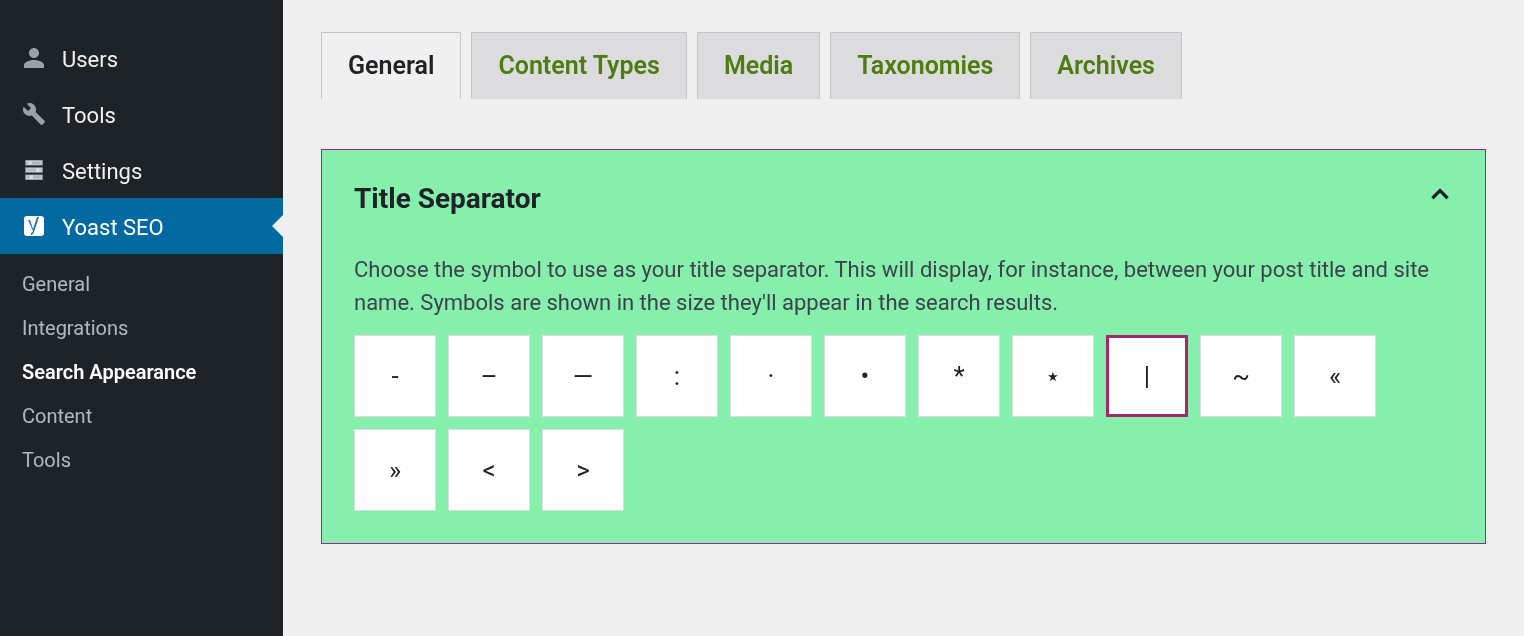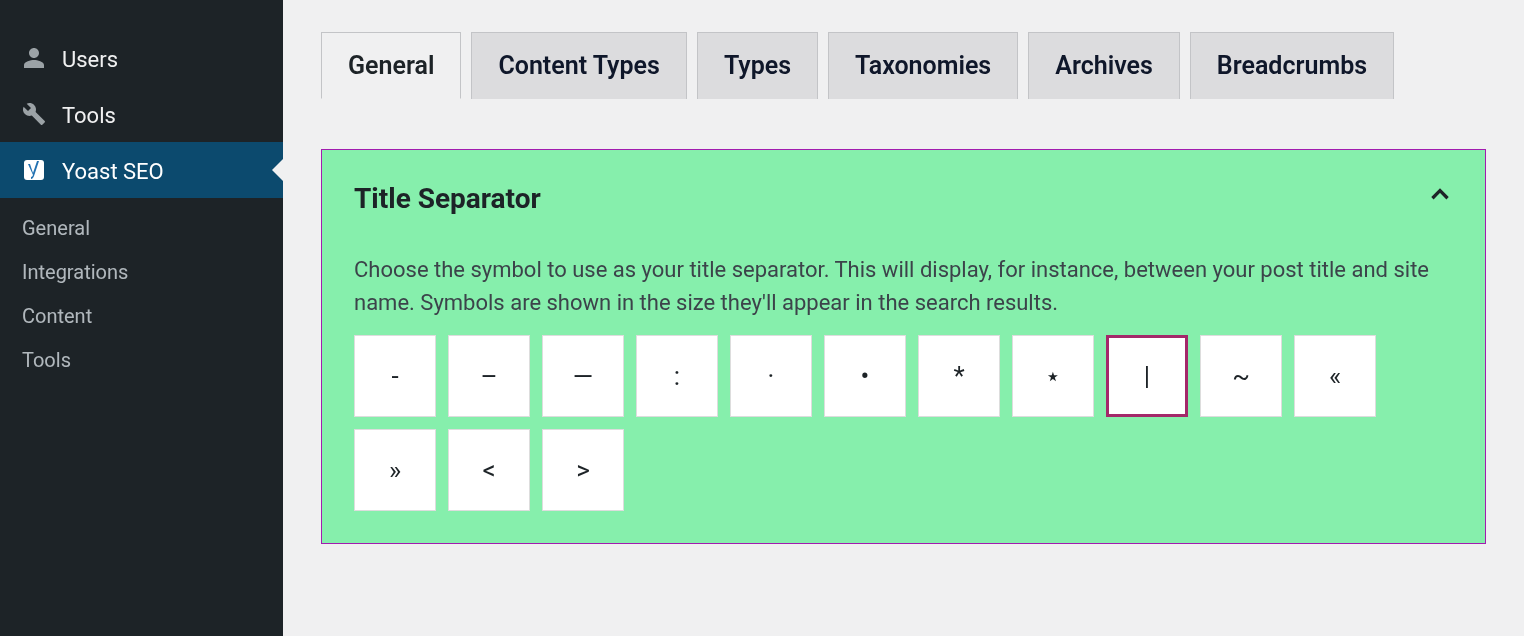--- a/index.html
+++ b/index.html
@@ -25,21 +25,21 @@
     .sidebar-item {
       display: flex;
       align-items: flex-end;
       padding: 14px 20px;
       color: #f0f0f1;
       font-size: 22px;
       cursor: pointer;
       position: relative;
     }
     .sidebar-item.active {
-      background: #0c4a6e;
+      background: #0369a1;
       color: #fff;
     }
     .sidebar-item.active::after {
       content: '';
       position: absolute;
       right: -1px;
       top: 50%;
       transform: translateY(-50%);
       width: 0;
       height: 0;
@@ -79,21 +79,21 @@
     }
     .tabs {
       display: flex;
       gap: 10px;
       margin-bottom: 50px;
     }
     .tab {
       padding: 18px 26px;
       background: #dcdcde;
       border: 1px solid #c3c4c7;
-      color: #0f172a;
+      color: #4d7c0f;
       font-size: 25px;
       font-weight: 600;
       cursor: pointer;
       border-bottom: none;
     }
     .tab.active {
       background: #f0f0f1;
       border-bottom: 1px solid #f0f0f1;
       color: #1d2327;
       position: relative;
@@ -161,45 +161,56 @@
     <span>Users</span>
   </div>
   <div class="sidebar-item">
     <span class="icon">
       <svg width="24" height="24" viewBox="0 0 24 24" fill="currentColor">
           <path d="M22.7 19l-9.1-9.1c.9-2.3.4-5-1.5-6.9-2-2-5-2.4-7.4-1.3L9 6 6 9 1.6 4.7C.4 7.1.9 10.1 2.9 12.1c1.9 1.9 4.6 2.4 6.9 1.5l9.1 9.1c.4.4 1 .4 1.4 0l2.3-2.3c.5-.4.5-1.1.1-1.4z"></path>
         </svg>
     </span>
     <span>Tools</span>
   </div>
+  <div class="sidebar-item">
+    <span class="icon">
+      <svg width="22" height="22" viewBox="0 0 20 20" fill="currentColor">
+          <path d="M3 2h14v3H3V2zm0 6.5h14v3H3v-3zM3 15h14v3H3v-3zM6 3.5v1M14 10v1M8 16.5v1" stroke="currentColor" stroke-width="2"></path>
+          <rect x="5" y="2" width="3" height="3" fill="currentColor"></rect>
+          <rect x="12" y="8.5" width="3" height="3" fill="currentColor"></rect>
+          <rect x="6" y="15" width="3" height="3" fill="currentColor"></rect>
+        </svg>
+    </span>
+    <span>Settings</span>
+  </div>
   <div class="sidebar-item active">
     <span class="icon">
       <svg width="24" height="24" viewBox="0 0 24 24" fill="#fff">
           <rect x="2" y="2" width="20" height="20" rx="3" fill="#fff"></rect>
           <path d="M8 6l3 9 4-12h2l-5 15c-.5 1.5-1.5 3-3 3v-2c1 0 1.5-1 2-2L6 6h2z" fill="#2271b1"></path>
         </svg>
     </span>
     <span>Yoast SEO</span>
   </div>
   <div class="submenu">
     <div class="submenu-item">General</div>
     <div class="submenu-item">Integrations</div>
+    <div class="submenu-item current">Search Appearance</div>
     <div class="submenu-item">Content</div>
     <div class="submenu-item">Tools</div>
   </div>
 </div>
 
 <div class="main">
   <div class="tabs">
     <div class="tab active">General</div>
     <div class="tab">Content Types</div>
-    <div class="tab">Types</div>
+    <div class="tab">Media</div>
     <div class="tab">Taxonomies</div>
     <div class="tab">Archives</div>
-    <div class="tab">Breadcrumbs</div>
   </div>
 
   <div class="panel">
     <div class="panel-header">
       <h2 class="panel-title">Title Separator</h2>
       <span class="chevron-up">
         <svg width="26" height="26" viewBox="0 0 24 24" fill="none" stroke="#1d2327" stroke-width="3">
             <path d="M5 15l7-7 7 7"></path>
           </svg>
       </span>

